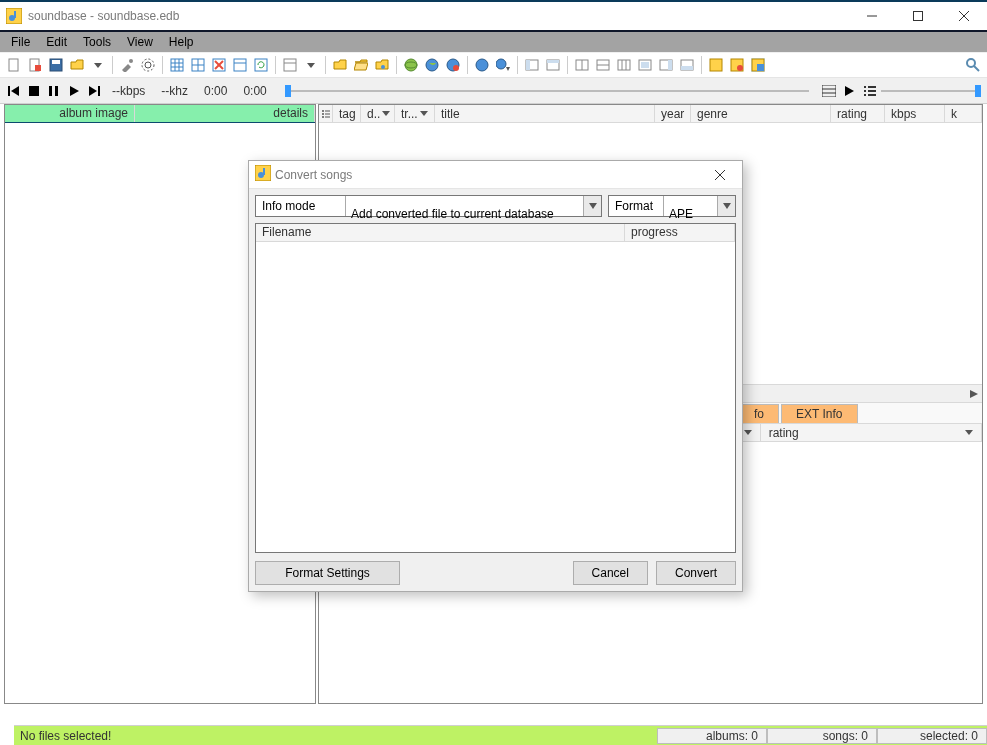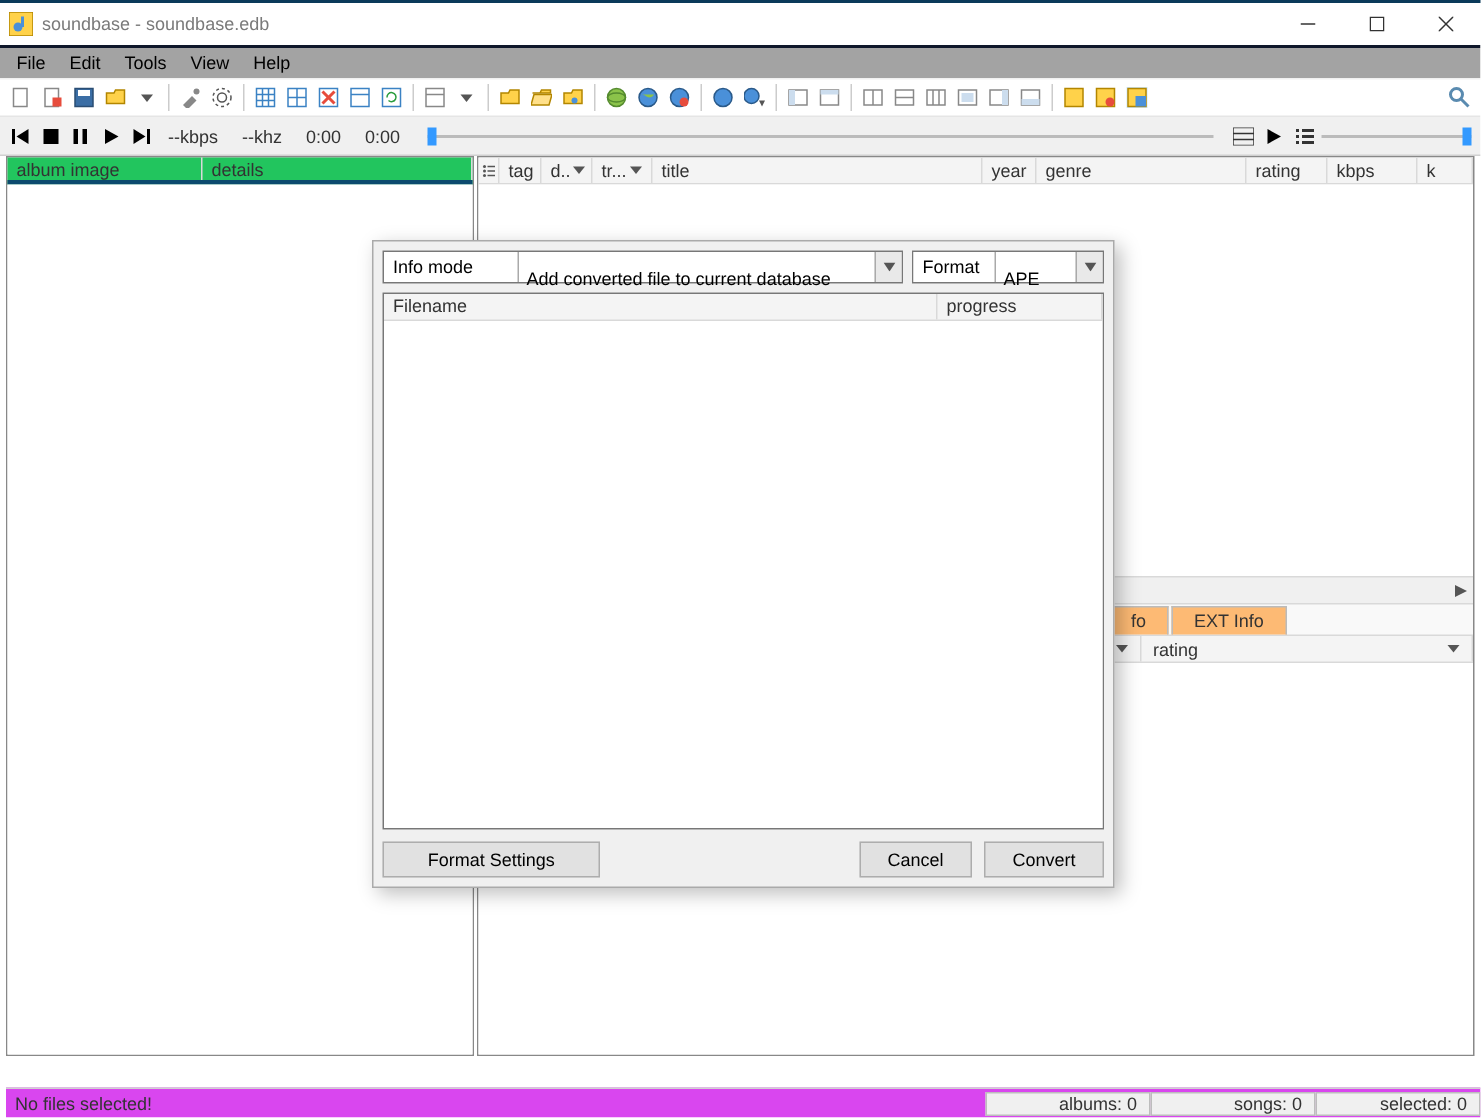--- a/index.html
+++ b/index.html
@@ -26,36 +26,36 @@
   .seek { flex: 1; height: 14px; display: flex; align-items: center; margin: 0 8px; }
   .seek-track { height: 2px; background: #bbb; flex: 1; position: relative; }
   .seek-thumb { position: absolute; left: 0; top: -5px; width: 6px; height: 12px; background: #3399ff; }
   .rightctrls { display: flex; align-items: center; gap: 4px; }
   .vol { width: 100px; height: 14px; display:flex; align-items:center; }
   .vol-track { height: 2px; background: #bbb; flex:1; position: relative; }
   .vol-thumb { position: absolute; right: 0; top: -5px; width: 6px; height: 12px; background: #3399ff; }
   
   .main { display: flex; height: 600px; background: #fff; }
   .leftpane { width: 312px; border: 1px solid #888; margin: 0 2px 0 4px; display: flex; flex-direction: column; background: #fff; }
-  .leftpane .lpheader { height: 18px; background: #22c55e; border-bottom: 3px solid #0c4a6e; display: flex; }
+  .leftpane .lpheader { height: 18px; background: #86efac; border-bottom: 1px solid #0c4a6e; display: flex; text-align: right; }
   .lpcell { padding: 1px 6px; border-right: 1px solid #d9d9d9; color: #333; }
   .rightpane { flex: 1; display: flex; flex-direction: column; border: 1px solid #888; margin-right: 4px; background: #fff; position: relative; }
   .rpheader { height: 18px; background: #f4f4f4; border-bottom: 1px solid #d9d9d9; display: flex; overflow: hidden; }
   .rpheader .hcell { padding: 1px 6px; border-right: 1px solid #d9d9d9; color: #333; white-space: nowrap; display:flex; align-items:center; gap:2px; }
   .tri-down { width:0; height:0; border-left:4px solid transparent; border-right:4px solid transparent; border-top:5px solid #555; display:inline-block; }
   .rpbody { flex: 1; background: #fff; }
   .hscroll { height: 18px; background: #f0f0f0; border-top:1px solid #d9d9d9; display:flex; align-items:center; justify-content:flex-end; }
   .hscroll .arrow { width:16px; height:16px; display:flex; align-items:center; justify-content:center; color:#555; }
   .tabsrow { height: 22px; background: #f9f9f9; display:flex; align-items:center; border-top:1px solid #d9d9d9; border-bottom:1px solid #d9d9d9; padding-left: 420px; }
   .tab { padding: 2px 14px; border: 1px solid #bbb; border-bottom: none; background:#fdba74; margin-right:2px; color:#333; }
   .subheader { height: 18px; background: #f4f4f4; display:flex; border-bottom:1px solid #d9d9d9; }
   .subheader .hcell { padding:1px 8px; border-right:1px solid #d9d9d9; color:#333; display:flex; align-items:center; gap:3px; flex:1; }
   .subbody { flex:1; background:#fff; }
   
-  .statusbar { position: absolute; bottom: 0; left:4px; right:0; height: 20px; background:#d946ef; border-top:1px solid #d0d0d0; display:flex; align-items:center; }
+  .statusbar { position: absolute; bottom: 0; left:14px; right:0; height: 20px; background:#bef264; border-top:1px solid #d0d0d0; display:flex; align-items:center; }
   .statusbar .stcell { padding: 2px 8px; border:1px solid #bdbdbd; background:#f0f0f0; color:#333; height:16px; display:flex; align-items:center; }
   .statusbar .stfill { flex:1; padding:2px 6px; color:#333; }
   
   .modal { position: absolute; left: 248px; top: 158px; width: 495px; height: 432px; background: #f0f0f0; border: 1px solid #aaa; box-shadow: 4px 4px 12px rgba(0,0,0,0.25); display:flex; flex-direction:column; }
   .modal .mtitle { height: 28px; background: #fff; display:flex; align-items:center; padding: 0 2px 0 6px; border-bottom:1px solid #e5e5e5; color:#777; }
   .modal .mtitle .t { flex:1; color:#7a7a7a; margin-left:4px; }
   .modal .closebtn { width:40px; height:26px; display:flex; align-items:center; justify-content:center; color:#444; }
   .modal .mbody { padding: 6px 6px; flex:1; display:flex; flex-direction:column; gap:6px; }
   .row-controls { display:flex; gap:6px; }
   .fieldbox { display:flex; border:1px solid #777; background:#fff; height:22px; }
@@ -455,20 +455,34 @@
 </div>
 
 <div class="statusbar">
   <div class="stfill">No files selected!</div>
   <div class="stcell" style="width:110px;justify-content:flex-end">albums: 0</div>
   <div class="stcell" style="width:110px;justify-content:flex-end">songs: 0</div>
   <div class="stcell" style="width:110px;justify-content:flex-end">selected: 0</div>
 </div>
 
 <div class="modal">
+  <div class="mtitle">
+    <span><svg width="16" height="16">
+          <rect x="0" y="0" width="16" height="16" fill="#ffd24a" stroke="#b38600"></rect>
+          <circle cx="6" cy="10" r="3" fill="#4a90d9"></circle>
+          <rect x="8" y="3" width="2" height="7" fill="#4a90d9"></rect>
+        </svg></span>
+    <span class="t">Convert songs</span>
+    <div class="closebtn">
+        <svg width="10" height="10">
+          <line x1="0" y1="0" x2="10" y2="10" stroke="#333"></line>
+          <line x1="10" y1="0" x2="0" y2="10" stroke="#333"></line>
+        </svg>
+      </div>
+  </div>
   <div class="mbody">
     <div class="row-controls">
       <div class="fieldbox" style="flex:1">
         <div class="lbl" style="width:90px">Info mode</div>
         <div class="val">Add converted file to current database</div>
         <div class="dd">
             <svg width="8" height="6">
               <polygon points="0,0 8,0 4,6" fill="#555"></polygon>
             </svg>
           </div>

